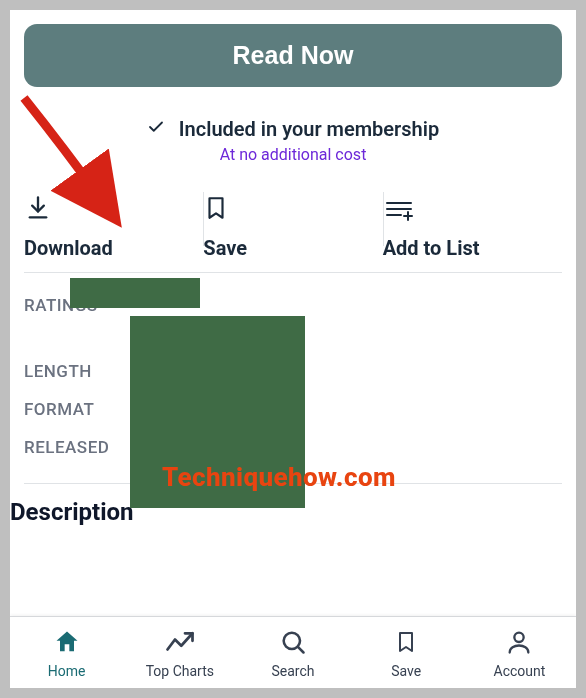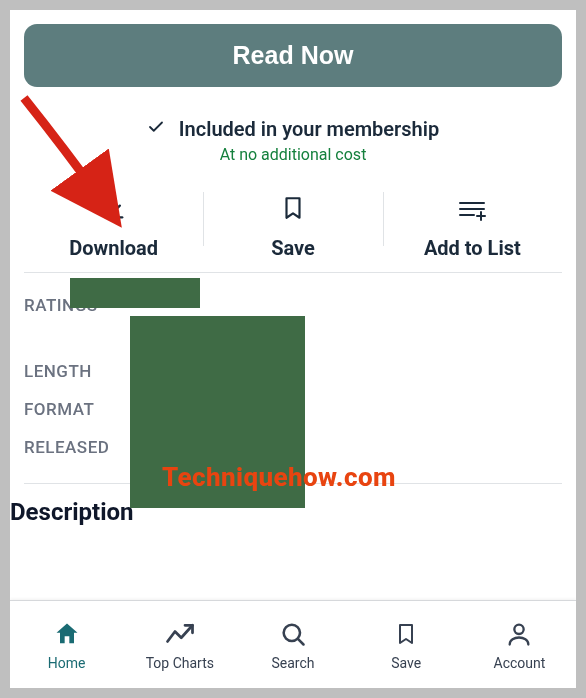--- a/index.html
+++ b/index.html
@@ -42,34 +42,33 @@
       justify-content: center;
       gap: 14px;
     }
     .membership-text {
       font-size: 20px;
       font-weight: 600;
       color: #1b2a3a;
     }
     .membership-sub {
       font-size: 16px;
-      color: #15803d;
+      color: #6d28d9;
       margin-top: 4px;
     }
     .actions {
       display: flex;
       margin-top: 26px;
       border-bottom: 1px solid #e0e3e6;
       padding-bottom: 8px;
     }
     .action {
       flex: 1;
       display: flex;
       flex-direction: column;
-      align-items: center;
       justify-content: flex-end;
       gap: 10px;
       position: relative;
       cursor: pointer;
       padding: 4px 0;
     }
     .action + .action::before {
       content: "";
       position: absolute;
       left: 0;
@@ -105,21 +104,21 @@
     }
     .description-heading {
       font-size: 24px;
       font-weight: 700;
       color: #0f172a;
       padding: 14px 14px 0 0;
     }
     
     .bottom-nav {
       margin-top: auto;
-      height: 88px;
+      height: 72px;
       border-top: 1px solid #d6d8db;
       box-shadow: 0 -1px 3px rgba(0,0,0,0.06);
       display: flex;
     }
     .bottom-nav .nav-item {
       flex: 1;
       display: flex;
       flex-direction: column;
       align-items: center;
       justify-content: center;

